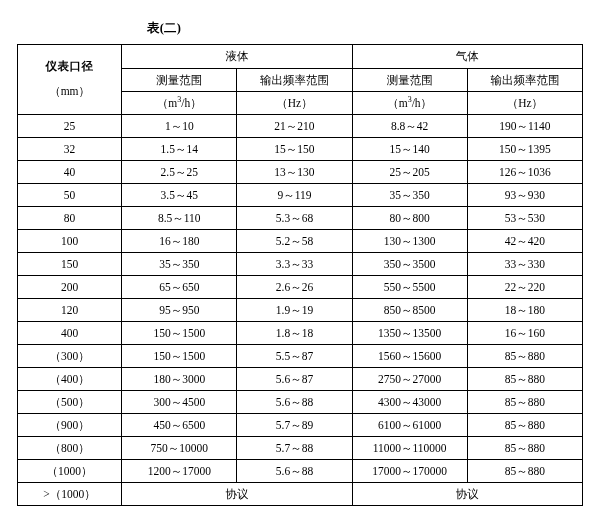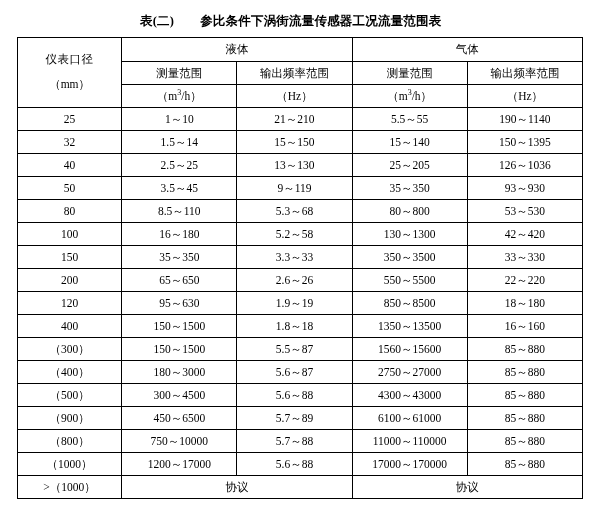--- a/index.html
+++ b/index.html
@@ -12,21 +12,21 @@
     height: 507px;
     font-family: "Liberation Serif", "DejaVu Serif", serif;
     color: #000000;
     overflow: hidden;
   }
   .page {
     position: relative;
     width: 600px;
     height: 507px;
     box-sizing: border-box;
-    padding: 5px;
+    padding: 12px;
   }
   .caption {
     display: flex;
     align-items: baseline;
     font-size: 12.5px;
     font-weight: bold;
     padding: 8px 0 7px 0;
     margin-left: 135px;
     letter-spacing: 0.2px;
   }
@@ -59,21 +59,21 @@
     font-size: 11.5px;
   }
   .hdr-sub2 {
     height: 23px;
     font-size: 11.5px;
   }
   .dn-cell {
     font-size: 12px;
     line-height: 1.35;
   }
-  .dn-cell .dn-l1 { display: block; font-weight: normal; letter-spacing: 0.5px;}
+  .dn-cell .dn-l1 { display: block; font-weight: bold; letter-spacing: 0.5px;}
   .dn-cell .dn-l2 { display: block; margin-top: 9px; }
   .row-dn { font-size: 11.5px; }
   sup {
     font-size: 8px;
     vertical-align: super;
     line-height: 0;
   }
   .note {
     font-size: 11.5px;
     margin: 7px 0 0 18px;
@@ -82,21 +82,20 @@
   .note .note-label { margin-right: 8px; }
   .wide-cell { text-align: center; }
 </style>
 </head>
 <body>
 
 <div class="page">
 
   <div class="caption">
     <span class="cap-num">表(二)</span>
-    <span class="cap-title">参比条件下涡街流量传感器工况流量范围表</span>
   </div>
 
   <table class="flow">
     <colgroup>
       <col class="col-dn">
       <col class="col-d">
       <col class="col-d">
       <col class="col-d">
       <col class="col-d">
     </colgroup>
@@ -124,21 +123,21 @@
           <span>（m</span><sup>3</sup><span>/h）</span>
         </td>
         <td>（Hz）</td>
       </tr>
     </thead>
     <tbody id="table-body">
         <tr class="row-dn">
           <td>25</td>
           <td>1～10</td>
           <td>21～210</td>
-          <td>5.5～55</td>
+          <td>8.8～42</td>
           <td>190～1140</td>
         </tr>
         <tr class="row-dn">
           <td>32</td>
           <td>1.5～14</td>
           <td>15～150</td>
           <td>15～140</td>
           <td>150～1395</td>
         </tr>
         <tr class="row-dn">
@@ -178,21 +177,21 @@
         </tr>
         <tr class="row-dn">
           <td>200</td>
           <td>65～650</td>
           <td>2.6～26</td>
           <td>550～5500</td>
           <td>22～220</td>
         </tr>
         <tr class="row-dn">
           <td>120</td>
-          <td>95～630</td>
+          <td>95～950</td>
           <td>1.9～19</td>
           <td>850～8500</td>
           <td>18～180</td>
         </tr>
         <tr class="row-dn">
           <td>400</td>
           <td>150～1500</td>
           <td>1.8～18</td>
           <td>1350～13500</td>
           <td>16～160</td>

